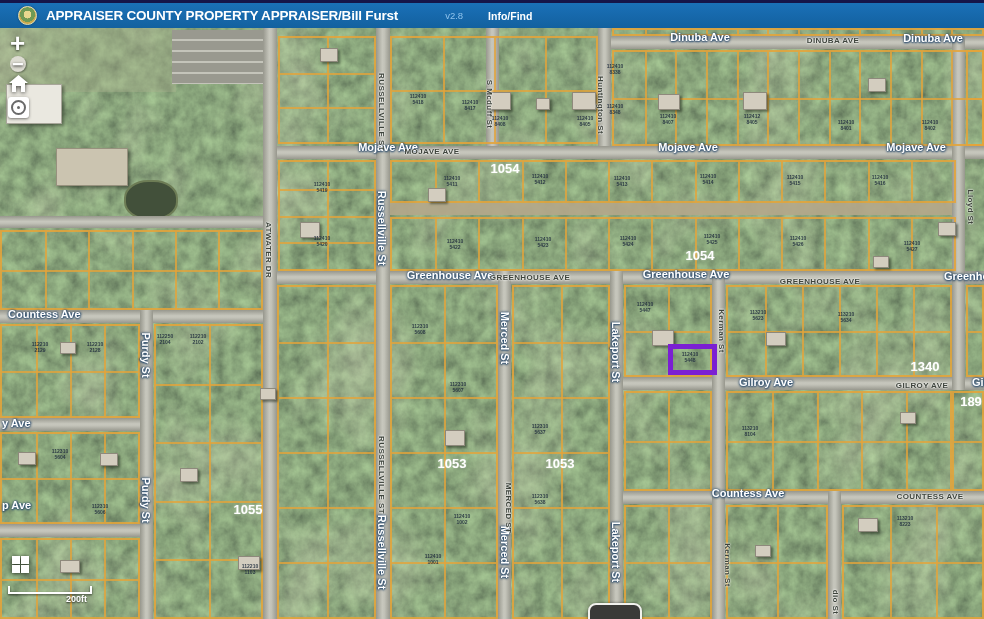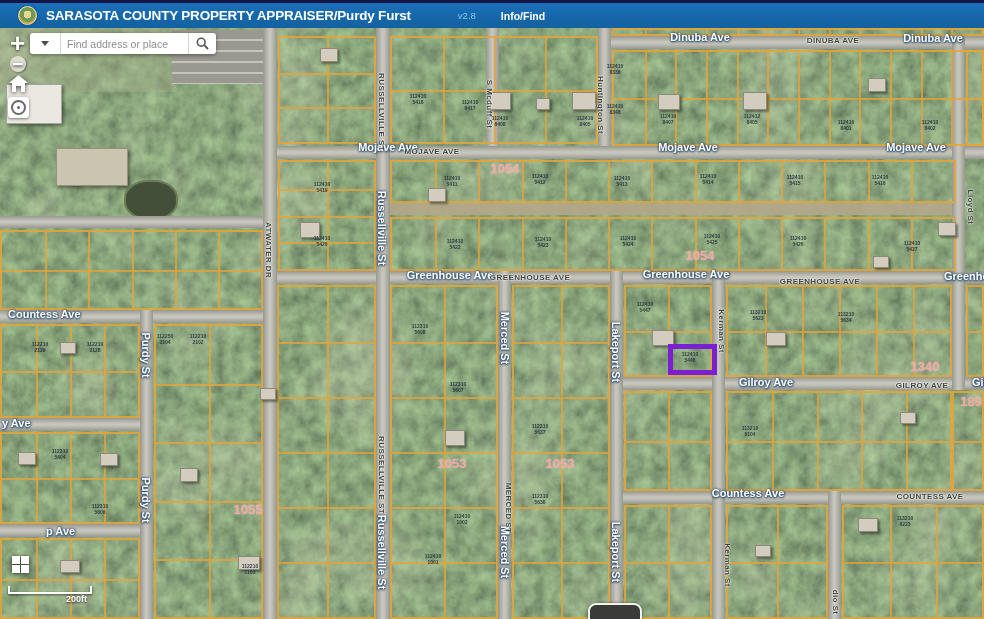--- a/index.html
+++ b/index.html
@@ -23,21 +23,21 @@
   .road-v{background:linear-gradient(90deg,#97978d,#c7c7bd 45%,#c2c2b8 60%,#97978d);}
   .road-dirt{background:#b3a78a;opacity:.92;}
   .pblock{position:absolute;z-index:4;border:2px solid rgba(228,164,58,.88);pointer-events:none;}
   .gl{position:absolute;background:rgba(228,164,58,.8);}
   .bldg{position:absolute;z-index:5;background:#d3cdbf;border:1px solid #8e897c;box-shadow:2px 2px 2px rgba(30,40,25,.5);pointer-events:none;}
   .slabel{position:absolute;z-index:6;white-space:nowrap;pointer-events:none;}
   .slabel-app{color:#fff;font-weight:bold;font-size:11px;
        text-shadow:0 1px 2px rgba(35,70,105,.95),0 0 3px rgba(35,70,105,.9),1px 0 2px rgba(35,70,105,.9);}
   .slabel-base{color:#3e443c;font-weight:bold;font-size:8px;letter-spacing:.4px;
        text-shadow:0 0 2px rgba(255,255,255,.95),0 0 2px rgba(255,255,255,.9);}
-  .secnum{position:absolute;z-index:6;color:#fca5a5;font-weight:bold;font-size:13px;
+  .secnum{position:absolute;z-index:6;color:#ffffff;font-weight:bold;font-size:13px;
        text-shadow:0 0 2px rgba(255,255,255,.45);pointer-events:none;white-space:nowrap;}
   .pnum{position:absolute;z-index:6;color:#233040;font-size:5px;font-weight:bold;line-height:1.15;
        text-align:center;white-space:pre-line;opacity:.9;pointer-events:none;}
   #highlight{position:absolute;z-index:7;border:5px solid #7b1fd3;}
   
   .mapui{position:absolute;z-index:20;}
   .zoombtn{color:#fff;font-weight:bold;text-shadow:0 1px 3px rgba(0,0,0,.8);cursor:pointer;line-height:1;}
   #searchbox{left:30px;top:5px;width:186px;height:21px;background:#fff;border-radius:3px;
        box-shadow:0 1px 4px rgba(0,0,0,.45);display:flex;align-items:stretch;overflow:hidden;}
   #dropbtn{width:30px;display:flex;align-items:center;justify-content:center;border-right:1px solid #d7d7d7;cursor:pointer;}
@@ -59,21 +59,21 @@
        border-radius:8px 8px 0 0;box-shadow:0 0 3px rgba(0,0,0,.5);}
 </style>
 </head>
 <body>
 
 <div id="stage">
   <div id="topstrip"></div>
 
   <div id="header">
     <div class="logo"></div>
-    <div class="apptitle">SARASOTA COUNTY PROPERTY APPRAISER/Purdy Furst</div>
+    <div class="apptitle">APPRAISER COUNTY PROPERTY APPRAISER/Bill Furst</div>
     <div class="ver">v2.8</div>
     <div class="infohelp">Info/Find</div>
   </div>
 
   <div id="map">
 
     <svg class="tex" width="984" height="591">
       <defs>
         <filter id="treeTex" x="0" y="0" width="100%" height="100%">
           <feTurbulence type="fractalNoise" baseFrequency="0.075 0.065" numOctaves="4" seed="11" stitchTiles="stitch"></feTurbulence>
@@ -102,32 +102,20 @@
     <div class="mapui zoombtn" style="left:12px;top:26px;font-size:20px;">−</div>
     <div class="mapui" id="homebtn">
       <svg width="19" height="17">
         <path d="M9.5 0 L19 8 L16 8 L16 17 L12 17 L12 11 L7 11 L7 17 L3 17 L3 8 L0 8 Z" fill="#fff"></path>
       </svg>
     </div>
     <div class="mapui" id="locatebtn">
       <div class="ring"></div>
     </div>
 
-    <div class="mapui" id="searchbox">
-      <div id="dropbtn">
-        <div class="tridown"></div>
-      </div>
-      <input id="searchinput" placeholder="Find address or place" style="">
-      <div id="searchbtn">
-        <svg width="13" height="13" viewBox="0 0 13 13">
-          <circle cx="5.2" cy="5.2" r="3.9" fill="none" stroke="#555" stroke-width="1.6"></circle>
-          <line x1="8.2" y1="8.2" x2="12" y2="12" stroke="#555" stroke-width="1.8"></line>
-        </svg>
-      </div>
-    </div>
 
     <div class="mapui" id="gridicon">
       <div></div>
         <div></div>
         <div></div>
         <div></div>
     </div>
     <div class="mapui" id="scalebar"></div>
     <div class="mapui" id="scalelabel">200ft</div>
     <div class="mapui" id="marker"></div>
@@ -356,21 +344,21 @@
       <div class="slabel slabel-app" style="left: 688px; top: 119px; transform: translate(-50%, -50%);">Mojave Ave</div>
       <div class="slabel slabel-app" style="left: 916px; top: 119px; transform: translate(-50%, -50%);">Mojave Ave</div>
       <div class="slabel slabel-base" style="left: 432px; top: 123px; transform: translate(-50%, -50%);">MOJAVE AVE</div>
       <div class="slabel slabel-app" style="left: 450px; top: 247px; transform: translate(-50%, -50%);">Greenhouse Ave</div>
       <div class="slabel slabel-app" style="left: 686px; top: 246px; transform: translate(-50%, -50%);">Greenhouse Ave</div>
       <div class="slabel slabel-app" style="left: 944px; top: 248px; transform: translate(0px, -50%);">Greenhouse</div>
       <div class="slabel slabel-base" style="left: 530px; top: 249px; transform: translate(-50%, -50%);">GREENHOUSE AVE</div>
       <div class="slabel slabel-base" style="left: 820px; top: 253px; transform: translate(-50%, -50%);">GREENHOUSE AVE</div>
       <div class="slabel slabel-app" style="left: 8px; top: 286px; transform: translate(0px, -50%);">Countess Ave</div>
       <div class="slabel slabel-app" style="left: 2px; top: 395px; transform: translate(0px, -50%);">y Ave</div>
-      <div class="slabel slabel-app" style="left: 2px; top: 503px; transform: translate(0px, -50%); margin-left: 44px;">p Ave</div>
+      <div class="slabel slabel-app" style="left: 2px; top: 477px; transform: translate(0px, -50%);">p Ave</div>
       <div class="slabel slabel-app" style="left: 766px; top: 354px; transform: translate(-50%, -50%);">Gilroy Ave</div>
       <div class="slabel slabel-app" style="left: 972px; top: 354px; transform: translate(0px, -50%);">Gil</div>
       <div class="slabel slabel-base" style="left: 922px; top: 357px; transform: translate(-50%, -50%);">GILROY AVE</div>
       <div class="slabel slabel-app" style="left: 748px; top: 465px; transform: translate(-50%, -50%);">Countess Ave</div>
       <div class="slabel slabel-base" style="left: 930px; top: 468px; transform: translate(-50%, -50%);">COUNTESS AVE</div>
       <div class="slabel slabel-app" style="left: 146px; top: 327px; transform: translate(-50%, -50%) rotate(90deg);">Purdy St</div>
       <div class="slabel slabel-app" style="left: 146px; top: 472px; transform: translate(-50%, -50%) rotate(90deg);">Purdy St</div>
       <div class="slabel slabel-app" style="left: 382px; top: 200px; transform: translate(-50%, -50%) rotate(90deg);">Russellville St</div>
       <div class="slabel slabel-app" style="left: 382px; top: 524px; transform: translate(-50%, -50%) rotate(90deg);">Russellville St</div>
       <div class="slabel slabel-base" style="left: 381px; top: 84px; transform: translate(-50%, -50%) rotate(90deg);">RUSSELLVILLE ST</div>

